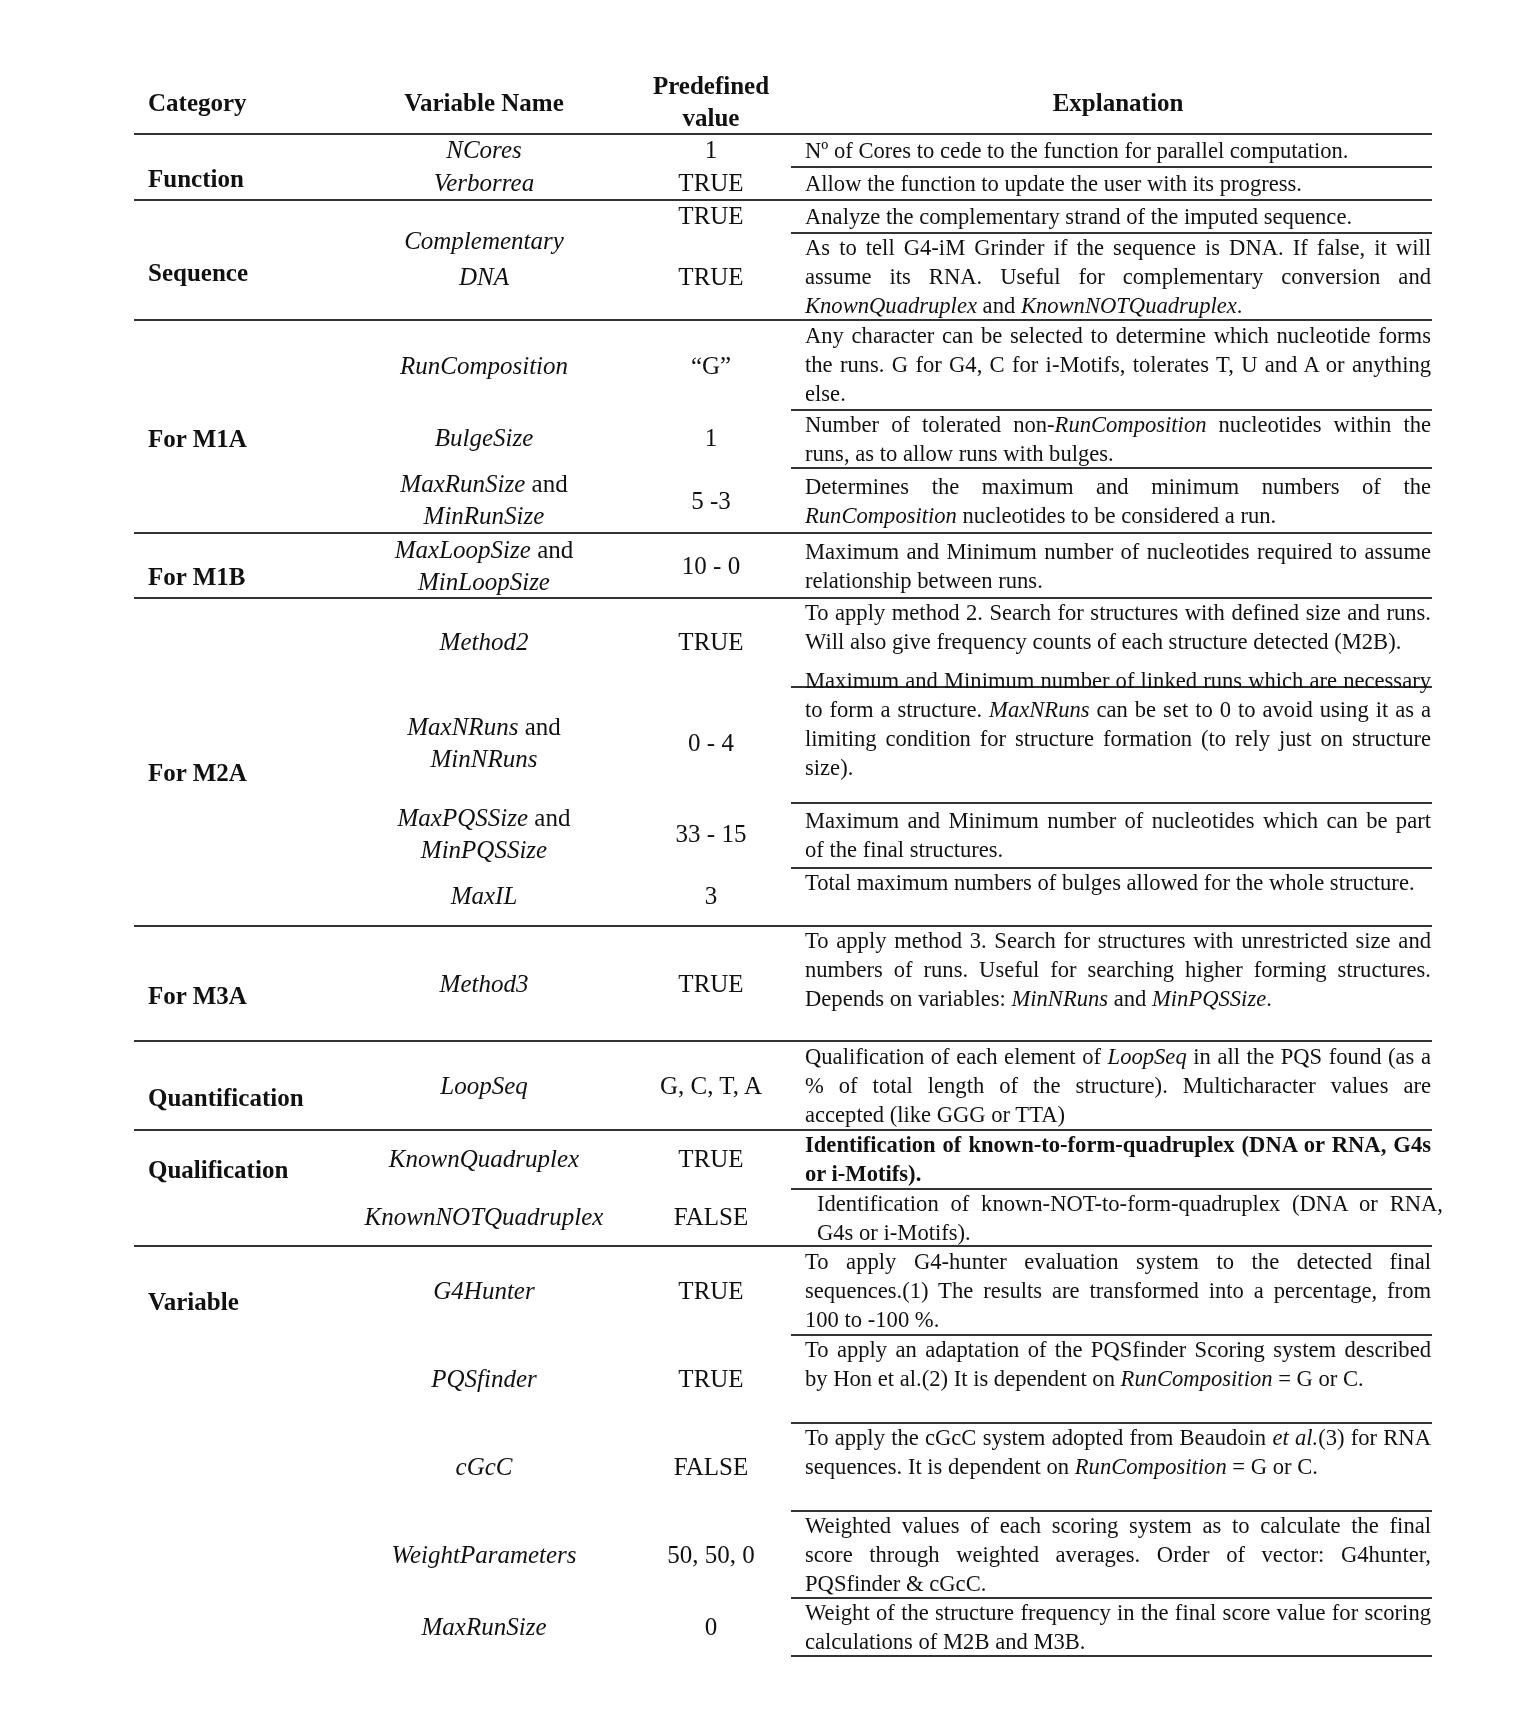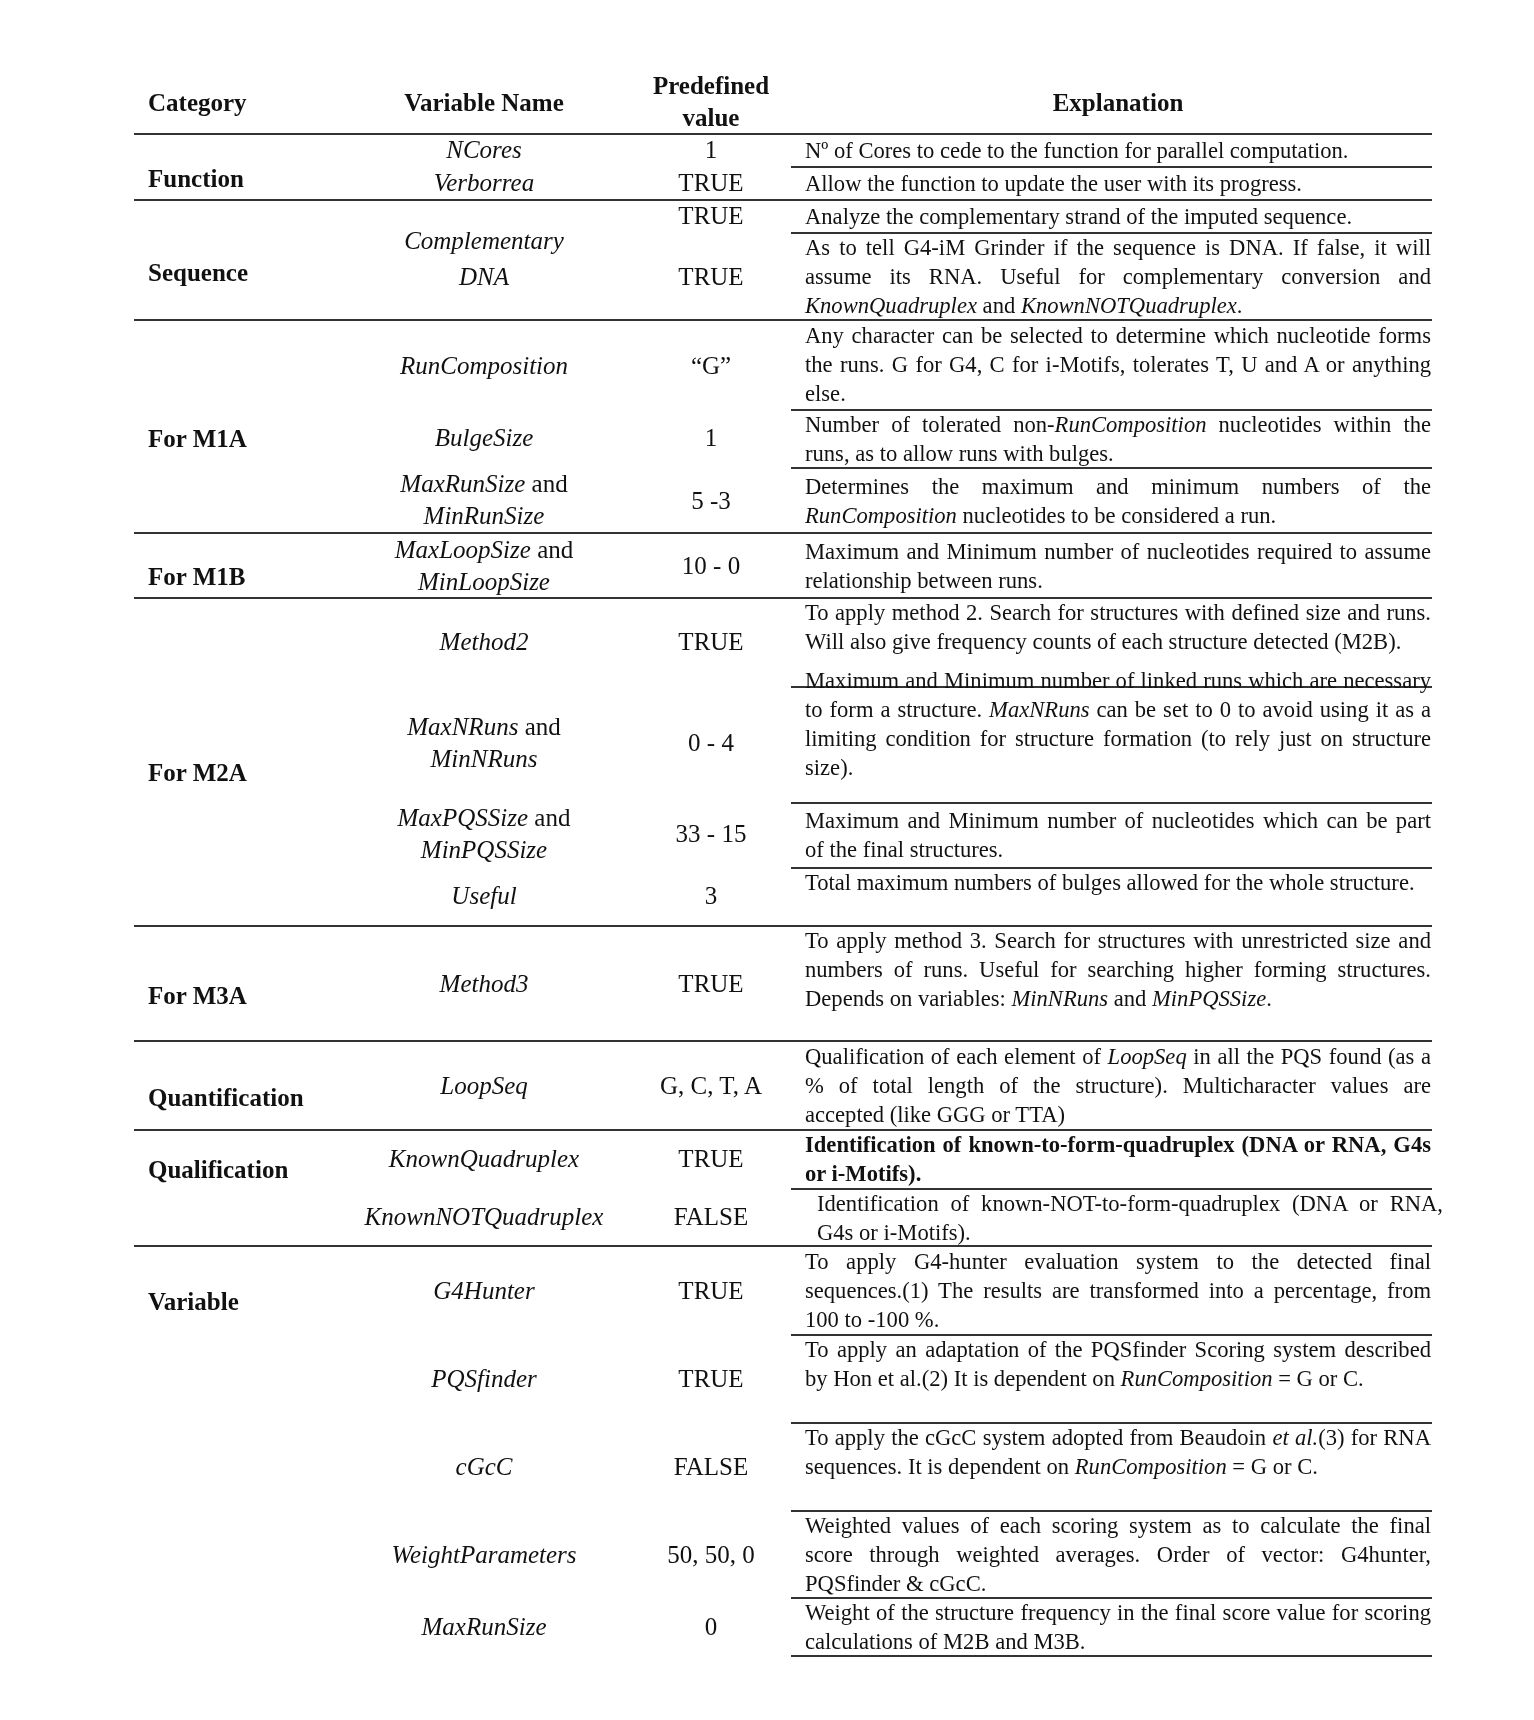--- a/index.html
+++ b/index.html
@@ -120,21 +120,21 @@
   <div class="exp" style="top:666px;"><span>Maximum and Minimum number of linked runs which are necessary to form a structure. </span><i>MaxNRuns</i><span> can be set to 0 to avoid using it as a limiting condition for structure formation (to rely just on structure size).</span></div>
 </div>
 
 <div>
   <div class="var" style="top:802px;"><i>MaxPQSSize</i><span> and</span><br><i>MinPQSSize</i></div>
   <div class="val" style="top:818px;">33 - 15</div>
   <div class="exp" style="top:806px;">Maximum and Minimum number of nucleotides which can be part of the final structures.</div>
 </div>
 
 <div>
-  <div class="var" style="top:880px;"><i>Useful</i></div>
+  <div class="var" style="top:880px;"><i>MaxIL</i></div>
   <div class="val" style="top:880px;">3</div>
   <div class="exp" style="top:868px;">Total maximum numbers of bulges allowed for the whole structure.</div>
 </div>
 
 <div>
   <div class="var" style="top:968px;"><i>Method3</i></div>
   <div class="val" style="top:968px;">TRUE</div>
   <div class="exp" style="top:926px;"><span>To apply method 3. Search for structures with unrestricted size and numbers of runs. Useful for searching higher forming structures. Depends on variables: </span><i>MinNRuns</i><span> and </span><i>MinPQSSize</i><span>.</span></div>
 </div>
 

